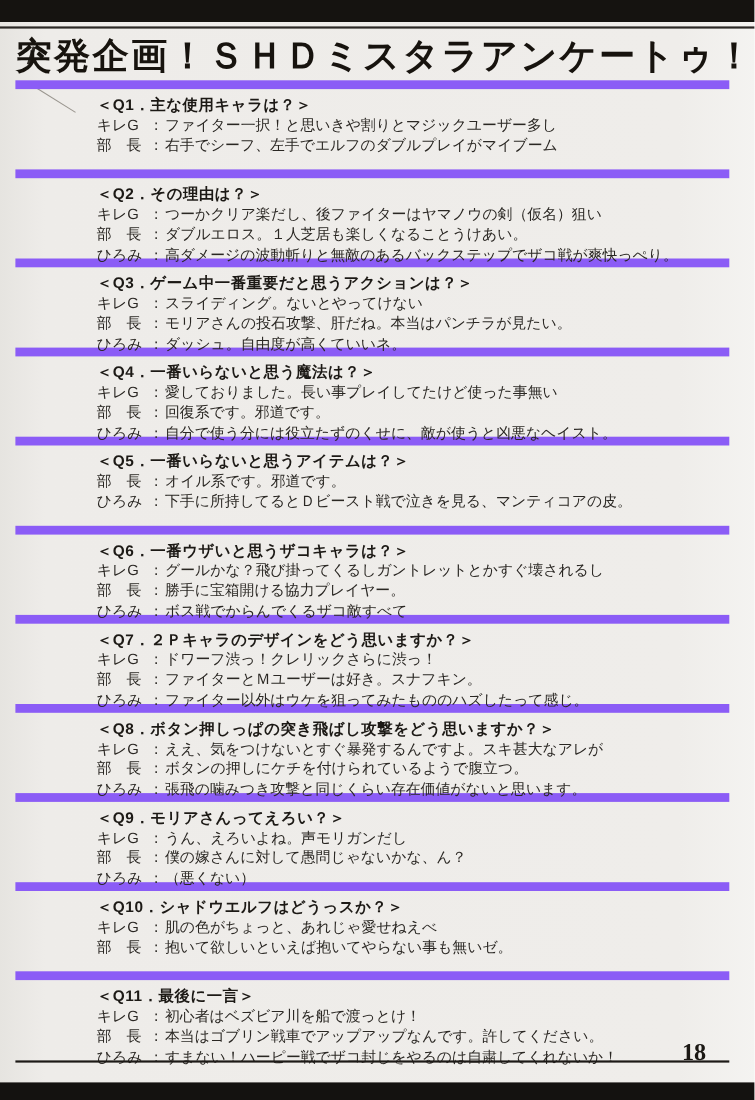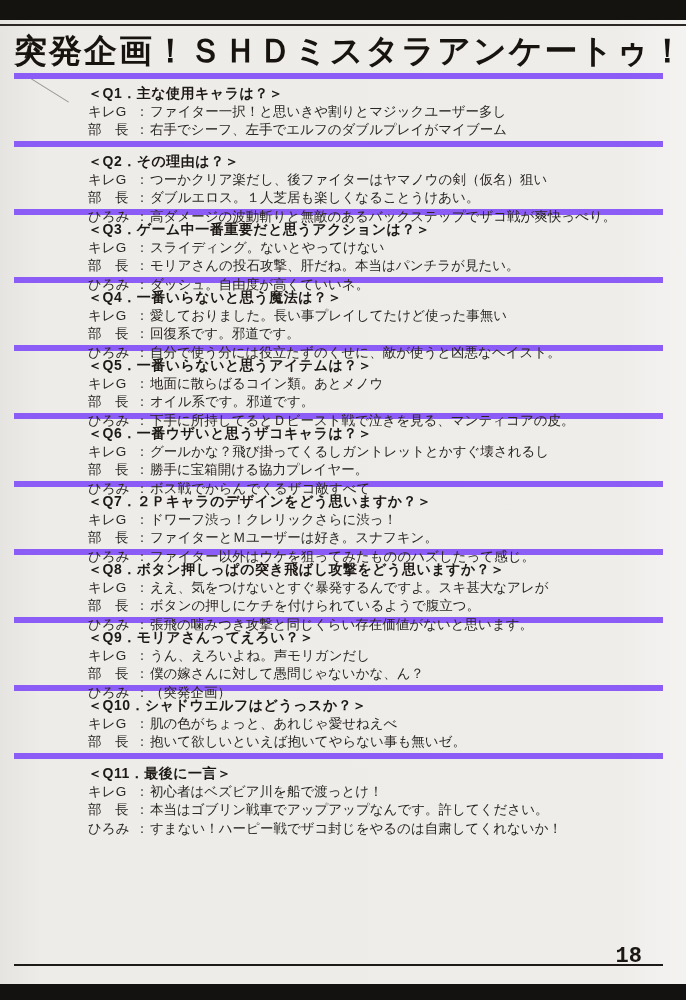--- a/index.html
+++ b/index.html
@@ -27,22 +27,22 @@
     font-size: 33px;
     letter-spacing: 2px;
     color: #17130e;
     white-space: nowrap;
   }
   .content {
     position: absolute; top: 73px; left: 14px; width: 649px;
   }
   .section {
     box-sizing: border-box;
-    height: 68px;
-    border-top: 6px solid #8b5cf6;
+    height: 81px;
+    border-top: 8px solid #8b5cf6;
     padding: 5px 0 0 74px;
   }
   .q-header {
     font-size: 14px;
     font-weight: bold;
     line-height: 19px;
     color: #1c1915;
     letter-spacing: 0.5px;
   }
   .row { line-height: 18.4px; font-size: 13.5px; color: #2a2723; }
@@ -51,21 +51,21 @@
   .bottom-rule {
     position: absolute; top: 964px; left: 14px; width: 649px; height: 2px;
     background: #1d1a17;
   }
   .bottom-bar {
     position: absolute; top: 984px; left: 0; width: 686px; height: 16px;
     background: #141210;
   }
   .page-number {
     position: absolute; top: 944px; right: 44px;
-    font-family: Liberation Mono, monospace;
+    font-family: Liberation Serif, serif;
     font-size: 22px;
     font-weight: bold;
     color: #1b1814;
   }
   .scratch-1 {
     position: absolute; top: 90px; left: 28px; width: 44px; height: 1px;
     background: #9a968f;
     transform: rotate(32deg);
   }
   .scratch-2 {
@@ -108,21 +108,20 @@
 
   <div class="section">
     <div class="q-header">＜Q4．一番いらないと思う魔法は？＞</div>
     <div class="row"><span class="speaker">キレG</span><span class="colon">：</span><span>愛しておりました。長い事プレイしてたけど使った事無い</span></div>
     <div class="row"><span class="speaker">部　長</span><span class="colon">：</span><span>回復系です。邪道です。</span></div>
     <div class="row"><span class="speaker">ひろみ</span><span class="colon">：</span><span>自分で使う分には役立たずのくせに、敵が使うと凶悪なヘイスト。</span></div>
   </div>
 
   <div class="section">
     <div class="q-header">＜Q5．一番いらないと思うアイテムは？＞</div>
-    <div class="row"><span class="speaker">キレG</span><span class="colon">：</span><span>地面に散らばるコイン類。あとメノウ</span></div>
     <div class="row"><span class="speaker">部　長</span><span class="colon">：</span><span>オイル系です。邪道です。</span></div>
     <div class="row"><span class="speaker">ひろみ</span><span class="colon">：</span><span>下手に所持してるとＤビースト戦で泣きを見る、マンティコアの皮。</span></div>
   </div>
 
   <div class="section">
     <div class="q-header">＜Q6．一番ウザいと思うザコキャラは？＞</div>
     <div class="row"><span class="speaker">キレG</span><span class="colon">：</span><span>グールかな？飛び掛ってくるしガントレットとかすぐ壊されるし</span></div>
     <div class="row"><span class="speaker">部　長</span><span class="colon">：</span><span>勝手に宝箱開ける協力プレイヤー。</span></div>
     <div class="row"><span class="speaker">ひろみ</span><span class="colon">：</span><span>ボス戦でからんでくるザコ敵すべて</span></div>
   </div>
@@ -138,21 +137,21 @@
     <div class="q-header">＜Q8．ボタン押しっぱの突き飛ばし攻撃をどう思いますか？＞</div>
     <div class="row"><span class="speaker">キレG</span><span class="colon">：</span><span>ええ、気をつけないとすぐ暴発するんですよ。スキ甚大なアレが</span></div>
     <div class="row"><span class="speaker">部　長</span><span class="colon">：</span><span>ボタンの押しにケチを付けられているようで腹立つ。</span></div>
     <div class="row"><span class="speaker">ひろみ</span><span class="colon">：</span><span>張飛の噛みつき攻撃と同じくらい存在価値がないと思います。</span></div>
   </div>
 
   <div class="section">
     <div class="q-header">＜Q9．モリアさんってえろい？＞</div>
     <div class="row"><span class="speaker">キレG</span><span class="colon">：</span><span>うん、えろいよね。声モリガンだし</span></div>
     <div class="row"><span class="speaker">部　長</span><span class="colon">：</span><span>僕の嫁さんに対して愚問じゃないかな、ん？</span></div>
-    <div class="row"><span class="speaker">ひろみ</span><span class="colon">：</span><span>（突発企画）</span></div>
+    <div class="row"><span class="speaker">ひろみ</span><span class="colon">：</span><span>（悪くない）</span></div>
   </div>
 
   <div class="section">
     <div class="q-header">＜Q10．シャドウエルフはどうっスか？＞</div>
     <div class="row"><span class="speaker">キレG</span><span class="colon">：</span><span>肌の色がちょっと、あれじゃ愛せねえべ</span></div>
     <div class="row"><span class="speaker">部　長</span><span class="colon">：</span><span>抱いて欲しいといえば抱いてやらない事も無いゼ。</span></div>
   </div>
 
   <div class="section">
     <div class="q-header">＜Q11．最後に一言＞</div>

